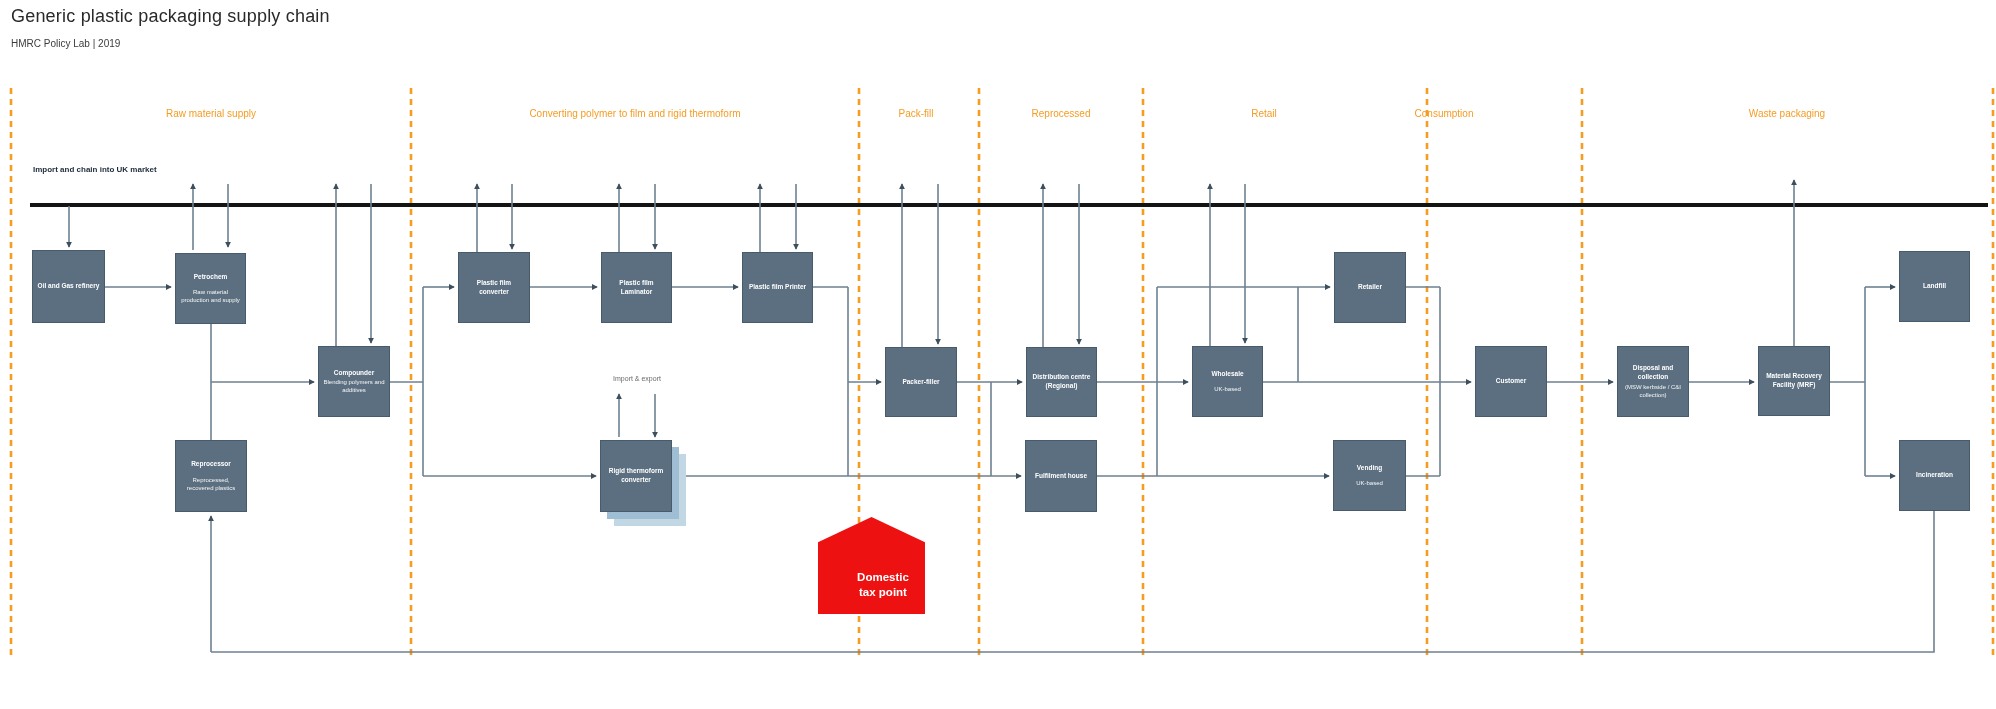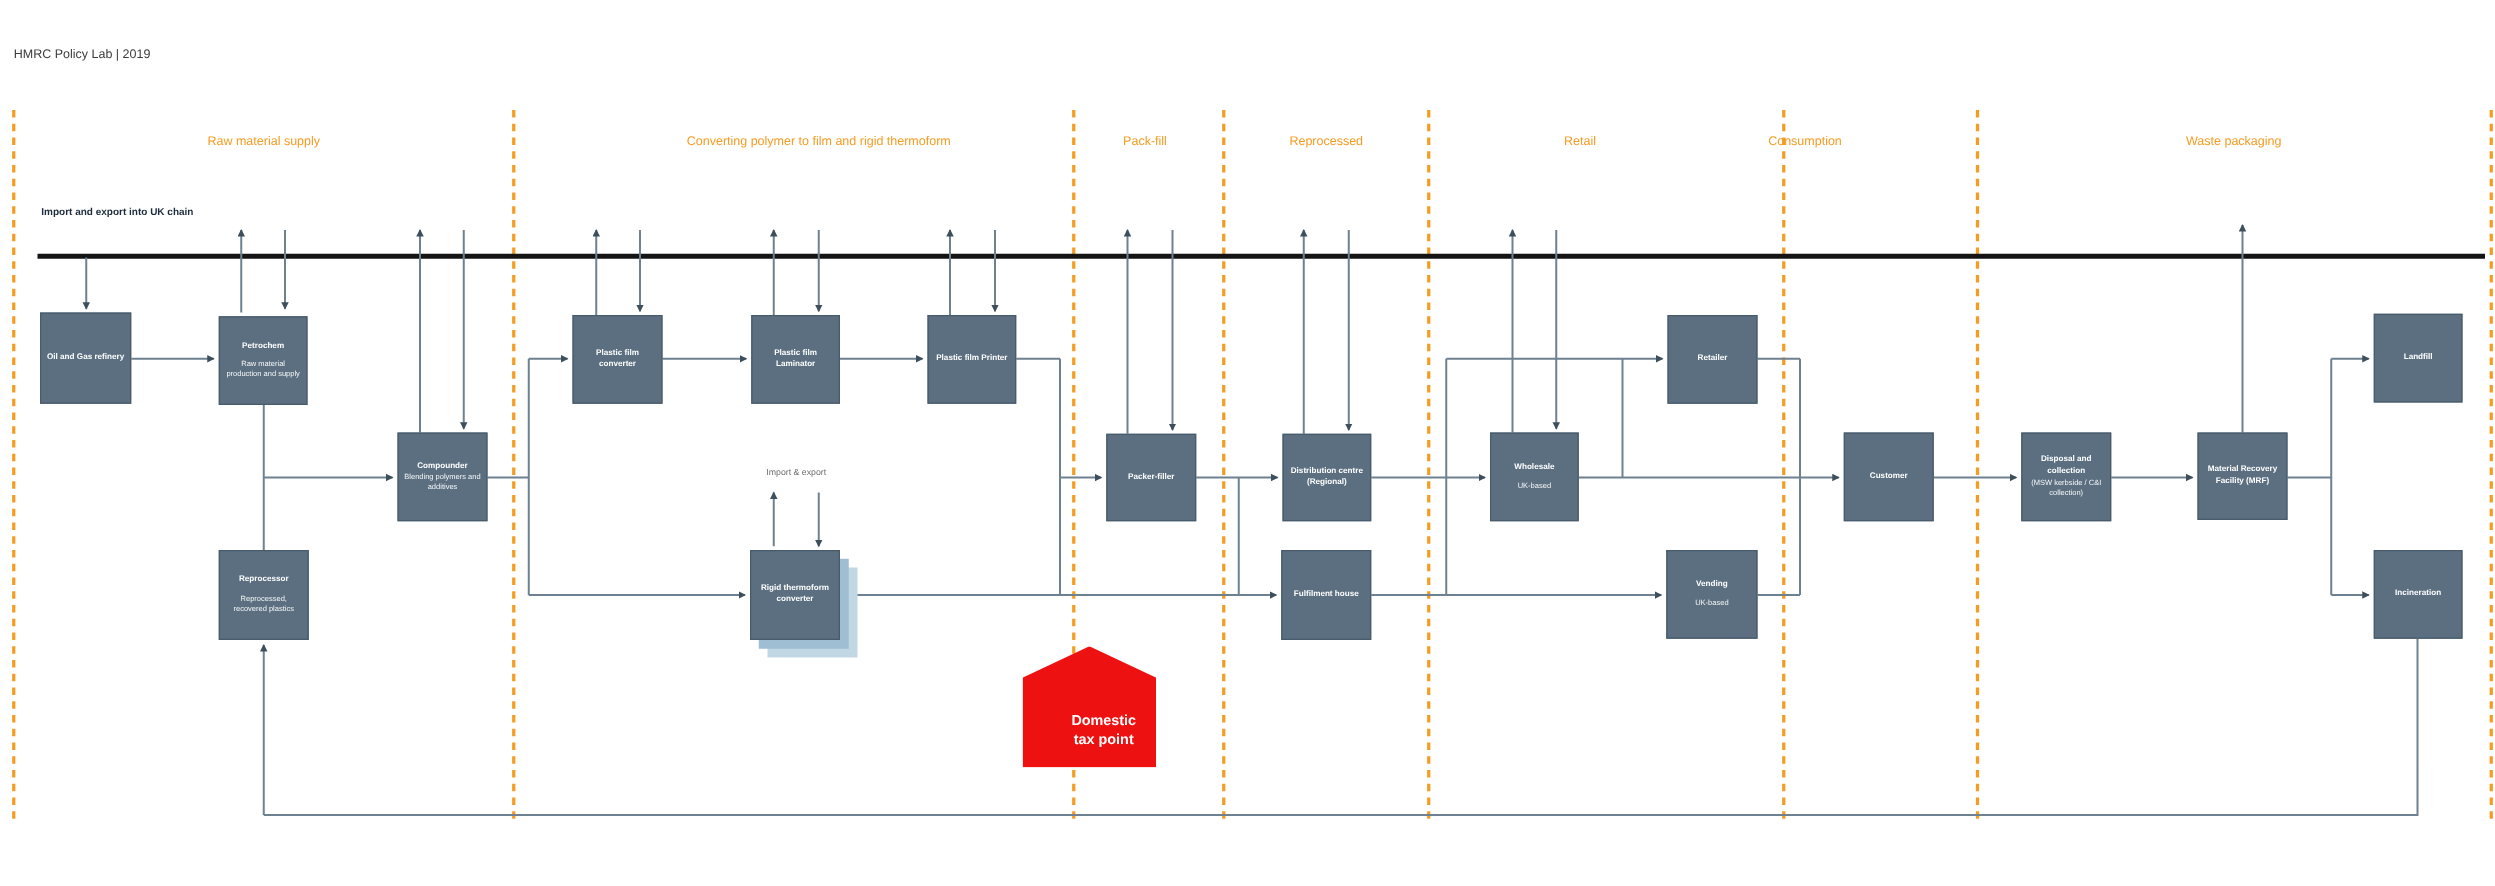--- a/index.html
+++ b/index.html
@@ -22,24 +22,25 @@
   .tax{position:absolute;left:818px;top:517px;width:84px;height:97px;background:#EE1111;
        clip-path:polygon(50% 0, 100% 26%, 100% 100%, 0 100%, 0 26%);
        display:flex;align-items:flex-end;justify-content:center;padding-left:23px;}
   .tax-label{width:70px;text-align:center;color:#ffffff;font-size:11.5px;font-weight:bold;line-height:1.3;margin-bottom:14px;}
 </style>
 </head>
 <body>
 
 <div id="canvas">
 
+  <div class="title">Generic plastic packaging supply chain</div>
   <div class="subtitle">HMRC Policy Lab | 2019</div>
 
   <div class="hdr" style="left:211px">Raw material supply</div>
-  <div class="hdr" style="left:655px">Converting polymer to film and rigid thermoform</div>
+  <div class="hdr" style="left:635px">Converting polymer to film and rigid thermoform</div>
   <div class="hdr" style="left:916px">Pack-fill</div>
   <div class="hdr" style="left:1061px">Reprocessed</div>
   <div class="hdr" style="left:1264px">Retail</div>
   <div class="hdr" style="left:1444px">Consumption</div>
   <div class="hdr" style="left:1787px">Waste packaging</div>
 
   <svg class="wires" width="1996" height="709">
     <defs>
       <marker id="arr" markerWidth="7" markerHeight="7" refX="5.2" refY="3" orient="auto" markerUnits="userSpaceOnUse">
         <path d="M0,0 L6,3 L0,6 Z" fill="#3D4F5C"></path>
@@ -195,20 +196,20 @@
   </div>
 
   <div class="box" style="left:1899px;top:251px;width:71px;height:71px">
     <div class="bt">Landfill</div>
   </div>
 
   <div class="box" style="left:1899px;top:440px;width:71px;height:71px">
     <div class="bt">Incineration</div>
   </div>
 
-  <div class="note-uk">Import and export into UK chain</div>
+  <div class="note-uk">Import and chain into UK market</div>
   <div class="note-ie">Import &amp; export</div>
 
   <div class="tax">
     <div class="tax-label">Domestic tax point</div>
   </div>
 
 </div>
 
 </body></html>

